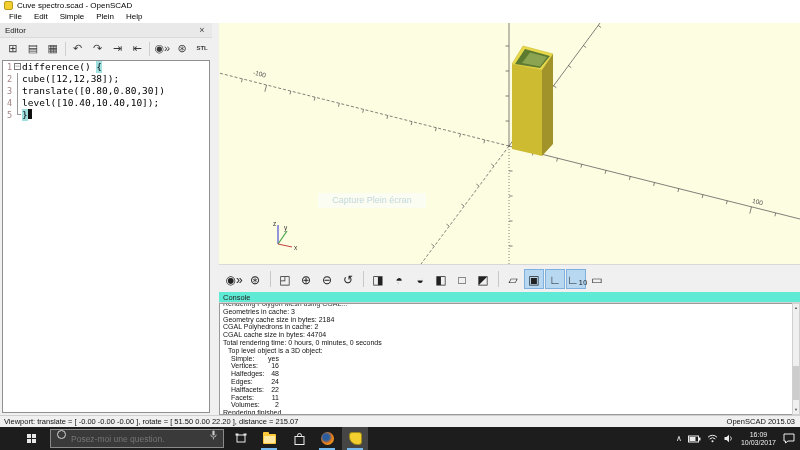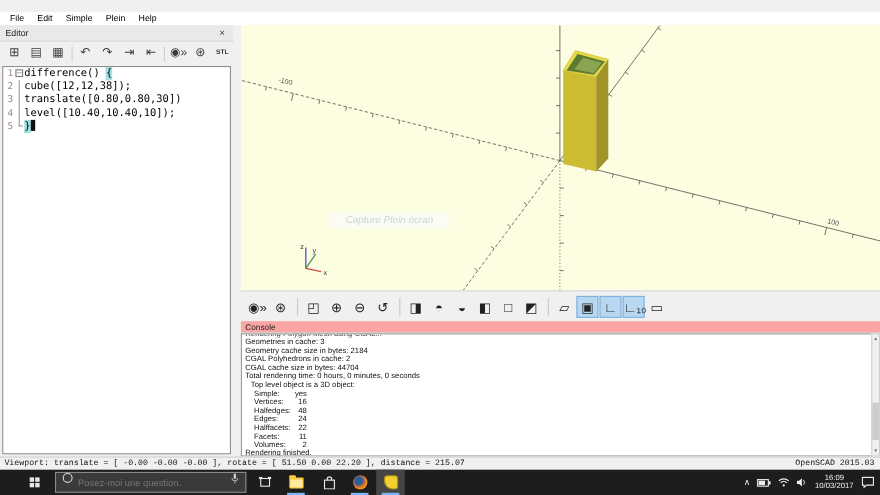--- a/index.html
+++ b/index.html
@@ -31,44 +31,44 @@
   .fold .fbox { position:absolute; left:1px; top:2px; width:7px; height:7px; border:1px solid #7a7a7a; background:#fff; font-size:7px; line-height:5px; text-align:center; color:#555; }
   .fold .fline { position:absolute; left:4px; top:0; width:1px; height:12px; background:#9a9a9a; }
   .fold .fend { position:absolute; left:4px; top:0; width:4px; height:6px; border-left:1px solid #9a9a9a; border-bottom:1px solid #9a9a9a; }
   .code-text { color:#000; }
   .brace-hl { background:#9fe0e0; }
   .caret { display:inline-block; width:4px; height:10px; background:#111; vertical-align:-1px; }
 
   
   #viewport { left:219px; top:23px; width:581px; height:241px; background:#fdfde2; overflow:hidden; }
   #vp3d { position:absolute; left:0; top:0; }
-  #ghost-btn { left:81px; top:170px; width:108px; height:15px; background:rgba(250,252,247,0.8); color:#c3d7d9; font-size:9px; line-height:15px; text-align:center; border-radius:1px;font-style:italic; }
+  #ghost-btn { left:99px; top:170px; width:108px; height:15px; background:rgba(250,252,247,0.8); color:#c3d7d9; font-size:9px; line-height:15px; text-align:center; border-radius:1px; }
   #axis-indicator { left:40px; top:195px; }
 
   
   #vp-toolbar { left:219px; top:264px; width:581px; height:28px; background:#f0f0f0; border-top:1px solid #d8d8d8; display:flex; align-items:center; padding-left:5px; }
   .vtb-btn { width:20px; height:20px; font-size:12px; line-height:20px; text-align:center; color:#222; margin-right:1px; border:1px solid transparent; }
   .vtb-btn.active { background:#b8d8f2; border:1px solid #7fb0de; }
   .vtb-sep { width:1px; height:16px; background:#c8c8c8; margin:0 4px; }
 
   
   #console-dock { left:219px; top:292px; width:581px; height:123px; background:#f0f0f0; }
-  #console-header { left:0; top:0; width:581px; height:11px; background:#fca5a5; border-bottom:1px solid #d4d4d4; }
+  #console-header { left:0; top:0; width:581px; height:11px; background:#5eead4; border-bottom:1px solid #d4d4d4; }
   #console-title { left:4px; top:0; font-size:7.5px; line-height:11px; color:#222; }
   #console-body { left:0; top:11px; width:573px; height:112px; background:#ffffff; border:1px solid #9a9a9a; border-right:none; overflow:hidden; font-size:7px; line-height:7.8px; color:#111; padding-left:3px; }
   #console-body .clipped { margin-top:-4px; color:#333; }
   .c-indent { padding-left:5px; }
   .c-label { display:inline-block; width:42px; padding-left:8px; }
   .c-val { display:inline-block; width:14px; text-align:right; }
   #console-scroll { left:573px; top:11px; width:8px; height:112px; background:#f0f0f0; border:1px solid #d0d0d0; }
   .sc-arrow { position:absolute; left:0; width:6px; height:8px; font-size:4px; text-align:center; line-height:8px; color:#555; }
   #sc-thumb { position:absolute; left:0; top:62px; width:6px; height:34px; background:#cdcdcd; }
 
   
-  #statusbar { left:0; top:415px; width:800px; height:12px; background:#f0f0f0; border-top:1px solid #d0d0d0;font-family:Liberation Mono, monospace; }
+  #statusbar { left:0; top:415px; width:800px; height:12px; background:#f0f0f0; border-top:1px solid #d0d0d0; }
   #status-left { left:4px; top:0; font-size:7.5px; line-height:12px; color:#111; white-space:nowrap; }
   #status-right { right:5px; top:0; font-size:7.5px; line-height:12px; color:#111; }
 
   
   #taskbar { left:0; top:427px; width:800px; height:23px; background:#1d1d1d; }
   #start-btn { left:14px; top:0; width:36px; height:23px; display:flex; align-items:center; justify-content:center; }
   .win-logo { width:10px; height:10px; display:grid; grid-template-columns:4px 4px; grid-template-rows:4px 4px; gap:1px; }
   .win-logo div { background:#e8e8e8; }
   #search-box { left:50px; top:2px; width:174px; height:19px; background:#3a3a3a; border:1px solid #8a8a8a; display:flex; }
   #cortana-icon { width:9px; height:9px; border:1.5px solid #d8d8d8; border-radius:50%; margin:0 5px 0 6px; flex:none; }
@@ -85,20 +85,24 @@
   .folder-icon::before { content:""; position:absolute; left:0; top:-2px; width:6px; height:3px; background:#ffca3a; border-radius:1px 1px 0 0; }
   .folder-icon::after { content:""; position:absolute; left:1px; top:2px; width:11px; height:7px; background:#ffe8a0; border-radius:1px; }
   .firefox-icon { width:13px; height:13px; border-radius:50%; background:radial-gradient(circle at 40% 40%, #2b5e9e 28%, #e8791a 55%, #f4a81d 80%); }
   .openscad-icon { width:13px; height:13px; background:#f2cf2e; border:1px solid #9f8a18; border-radius:3px 3px 3px 8px; }
 </style>
 </head>
 <body>
 
 <div id="screen">
 
+  <div class="abs" id="titlebar">
+    <div class="abs" id="app-icon"></div>
+    <div class="abs" id="title-text">Cuve spectro.scad - OpenSCAD</div>
+  </div>
 
   <div class="abs" id="menubar">
     <span class="menu-item">File</span>
     <span class="menu-item">Edit</span>
     <span class="menu-item">Simple</span>
     <span class="menu-item">Plein</span>
     <span class="menu-item">Help</span>
   </div>
 
   <div class="abs" id="editor-dock">

